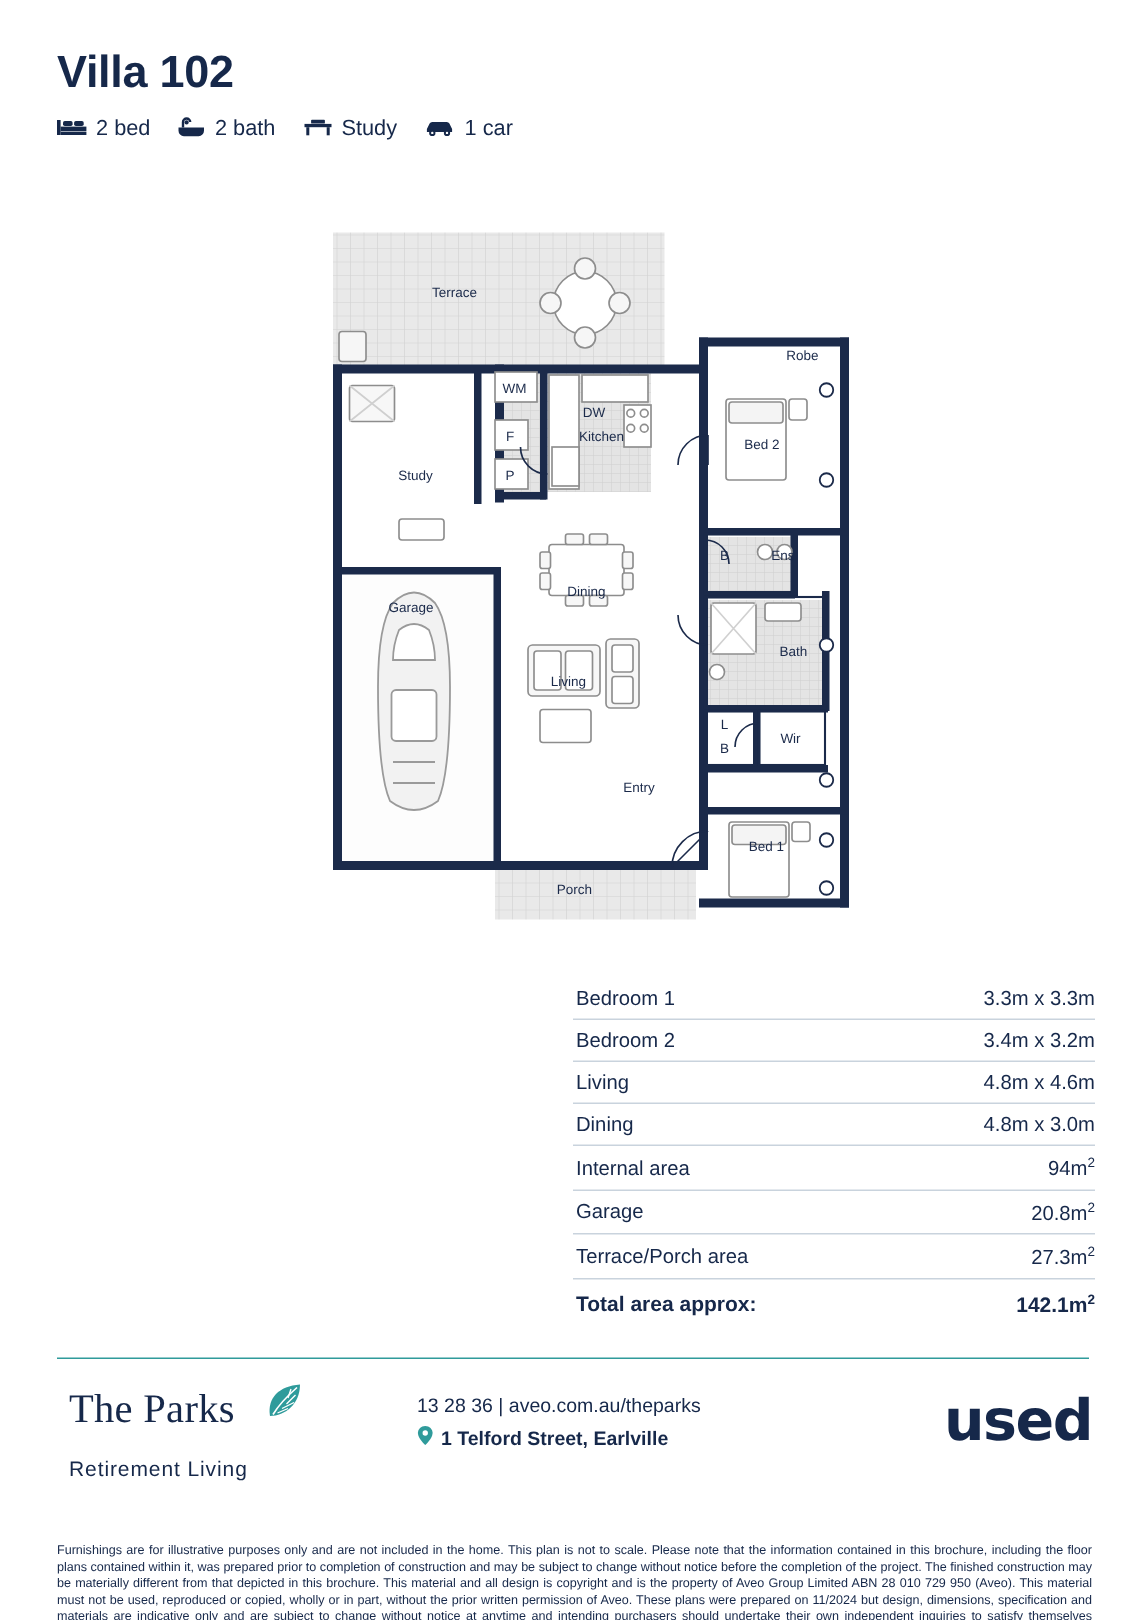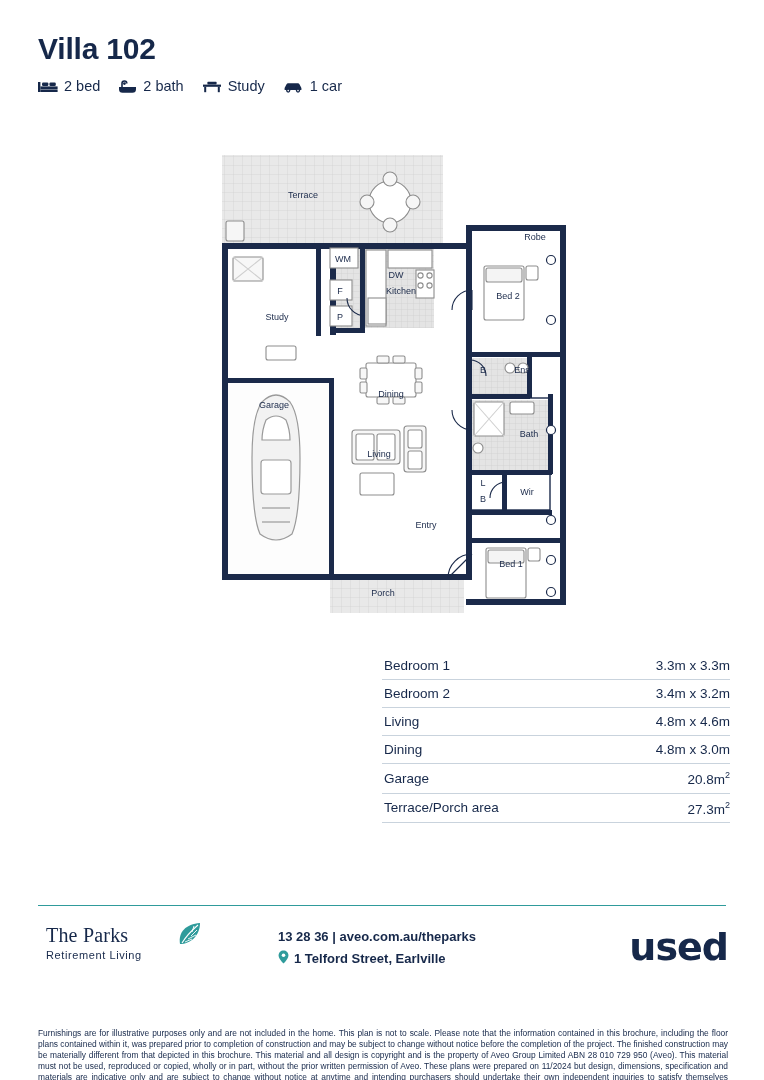--- a/index.html
+++ b/index.html
@@ -17,21 +17,21 @@
   
   .title {
     position:absolute; left:38px; top:32px;
     font-size:30px; font-weight:bold; color:#16284a; letter-spacing:-0.2px;
   }
   .specs {
     position:absolute; left:38px; top:78px;
     display:flex; align-items:center; gap:18px;
     font-size:14.5px; color:#16284a;
   }
-  .spec { display:flex; align-items:flex-end; gap:6px; }
+  .spec { display:flex; align-items:flex-start; gap:6px; }
   .spec svg { display:block; }
 
   
   .plan { position:absolute; left:0; top:130px; width:764px; height:510px;text-align:right; }
 
   
   .schedule {
     position:absolute; left:382px; top:652px; width:348px;
     font-size:13.5px; color:#16284a;
   }
@@ -47,26 +47,26 @@
   .srow.total .lbl, .srow.total .val { font-weight:bold; font-size:14px; }
   .sup { font-size:9px; vertical-align:super; }
 
   
   .divider {
     position:absolute; left:38px; top:905px; width:688px; height:1px;
     background:#2f9b9b;
   }
   .footer { position:absolute; left:0; top:915px; width:764px; height:80px; }
   .theparks { position:absolute; left:46px; top:9px; }
-  .tp-name { font-family:"Liberation Serif", serif; font-size:20px; color:#16284a; letter-spacing:0.2px; }
-  .tp-sub { font-size:11px; color:#16284a; letter-spacing:0.6px; margin-top:2px; }
+  .tp-name { font-family:"Liberation Serif", serif; font-size:27px; color:#16284a; letter-spacing:0.2px; }
+  .tp-sub { font-size:14px; color:#16284a; letter-spacing:0.6px; margin-top:16px; }
   .leaf { position:absolute; left:128px; top:-4px; }
 
   .contact { position:absolute; left:278px; top:14px; font-size:13px; color:#16284a; }
-  .contact .line1 { font-weight:bold; }
+  .contact .line1 { font-weight:normal; }
   .contact .line2 { margin-top:6px; display:flex; align-items:center; gap:5px; font-weight:bold; }
 
   .aveo { position:absolute; right:36px; top:10px; font-size:38px; font-weight:bold;
           color:#16284a; letter-spacing:-1px; font-family:"DejaVu Sans", sans-serif; }
 
   .disclaimer {
     position:absolute; left:38px; top:1028px; width:690px;
     font-size:8.4px; line-height:1.32; color:#16284a; text-align:justify;
   }
 
@@ -330,28 +330,36 @@
     <div class="srow">
       <span class="lbl">Living</span>
       <span class="val">4.8m x 4.6m</span>
     </div>
     <div class="srow">
       <span class="lbl">Dining</span>
       <span class="val">4.8m x 3.0m</span>
     </div>
 
     <div class="srow">
+      <span class="lbl">Internal area</span>
+      <span class="val"><span>94m</span><span class="sup">2</span></span>
+    </div>
+    <div class="srow">
       <span class="lbl">Garage</span>
       <span class="val"><span>20.8m</span><span class="sup">2</span></span>
     </div>
     <div class="srow">
       <span class="lbl">Terrace/Porch area</span>
       <span class="val"><span>27.3m</span><span class="sup">2</span></span>
     </div>
 
+    <div class="srow total">
+      <span class="lbl">Total area approx:</span>
+      <span class="val"><span>142.1m</span><span class="sup">2</span></span>
+    </div>
   </div>
 
   <div class="divider"></div>
 
   <div class="footer">
     <div class="theparks">
       <div class="tp-name">The Parks</div>
       <div class="tp-sub">Retirement Living</div>
       <span class="leaf">
         <svg width="30" height="30" viewBox="0 0 30 30">

